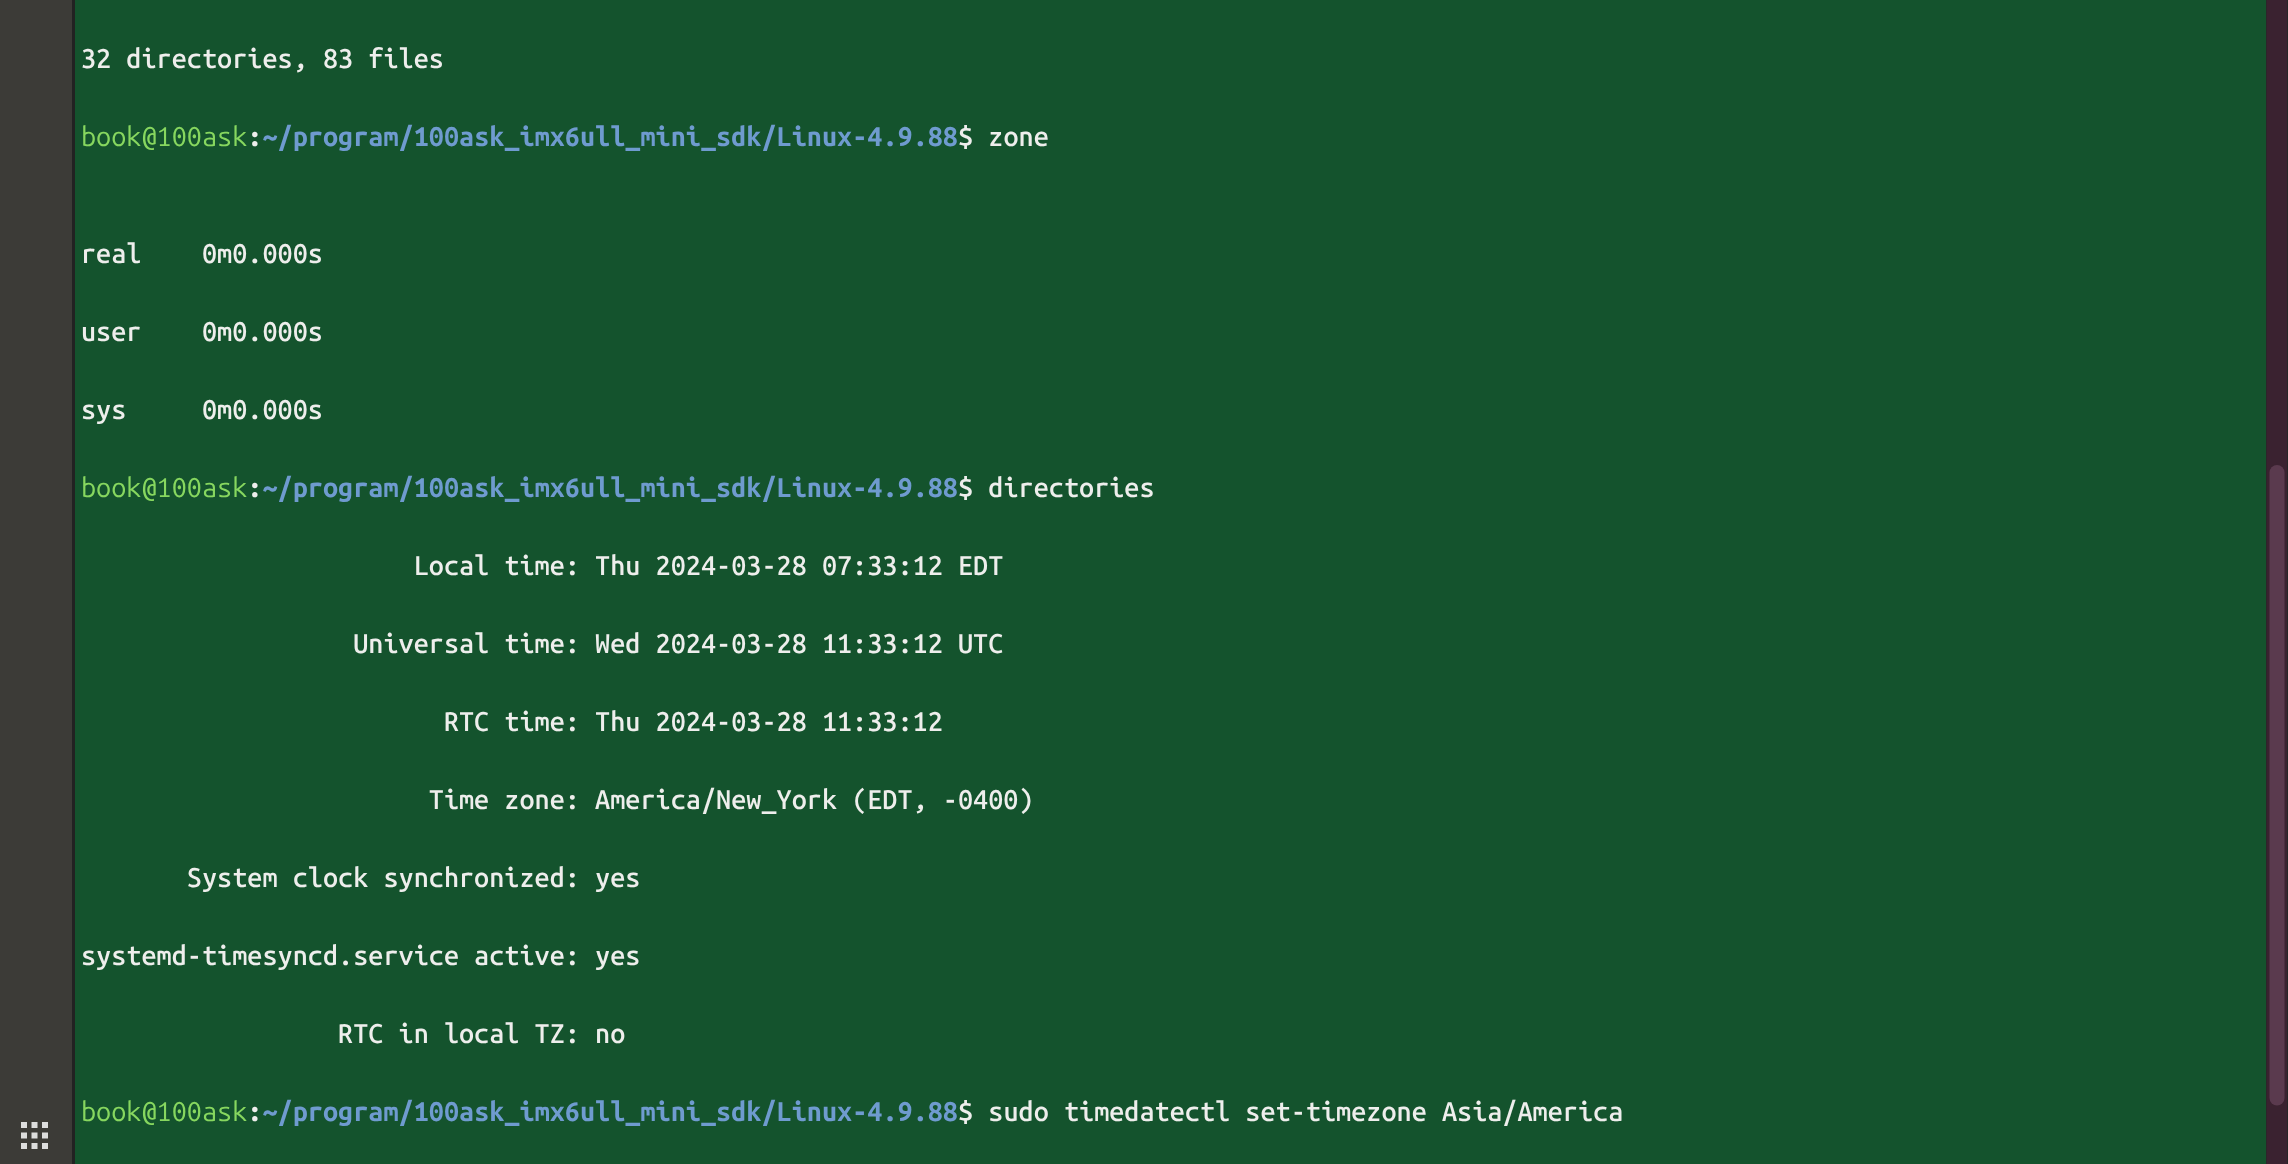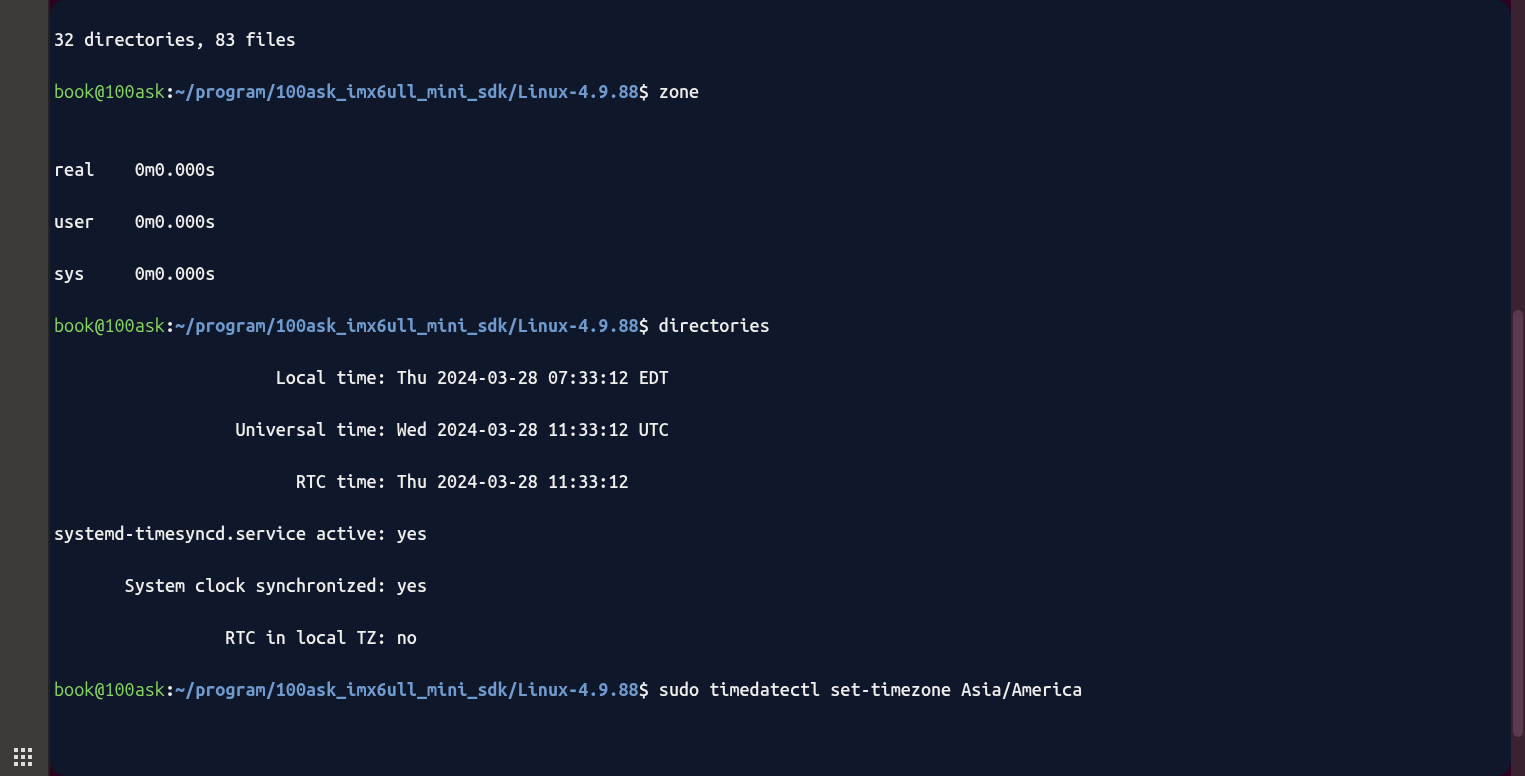--- a/index.html
+++ b/index.html
@@ -31,24 +31,23 @@
     gap: 3px;
   }
   .gutter-icon span {
     background: #dddddd;
     width: 4px; height: 4px;
   }
   .terminal {
     flex: 1;
     padding: 0 4px 4px 4px;
     white-space: pre;
-    background: #0f172a;
+    background: #14532d;
     overflow: hidden;
     font-weight: 500;
-    border-radius: 15px;
   }
   .line { white-space: pre; }
   .user { color: #87d75f; font-weight: normal; }
   .colon { color: #eeeeec; font-weight: bold; }
   .path { color: #6f9bcf; font-weight: bold; }
   .dollar { color: #eeeeec; }
   .cmd { color: #eeeeec; }
   .out { color: #eeeeec; }
   .scrollbar {
     width: 14px;
@@ -86,22 +85,23 @@
 <div class="line out">32 directories, 83 files</div>
 <div class="line"><span class="user">book@100ask</span><span class="colon">:</span><span class="path">~/program/100ask_imx6ull_mini_sdk/Linux-4.9.88</span><span class="dollar">$</span> <span class="cmd">zone</span></div>
 <div class="line out"></div>
 <div class="line out">real    0m0.000s</div>
 <div class="line out">user    0m0.000s</div>
 <div class="line out">sys     0m0.000s</div>
 <div class="line"><span class="user">book@100ask</span><span class="colon">:</span><span class="path">~/program/100ask_imx6ull_mini_sdk/Linux-4.9.88</span><span class="dollar">$</span> <span class="cmd">directories</span></div>
 <div class="line out">                      Local time: Thu 2024-03-28 07:33:12 EDT</div>
 <div class="line out">                  Universal time: Wed 2024-03-28 11:33:12 UTC</div>
 <div class="line out">                        RTC time: Thu 2024-03-28 11:33:12</div>
+<div class="line out">                       Time zone: America/New_York (EDT, -0400)</div>
+<div class="line out">       System clock synchronized: yes</div>
 <div class="line out">systemd-timesyncd.service active: yes</div>
-<div class="line out">       System clock synchronized: yes</div>
 <div class="line out">                 RTC in local TZ: no</div>
 <div class="line"><span class="user">book@100ask</span><span class="colon">:</span><span class="path">~/program/100ask_imx6ull_mini_sdk/Linux-4.9.88</span><span class="dollar">$</span> <span class="cmd">sudo timedatectl set-timezone Asia/America</span></div>
 
 
 <div class="line out"></div>
 
 
 
 
 

